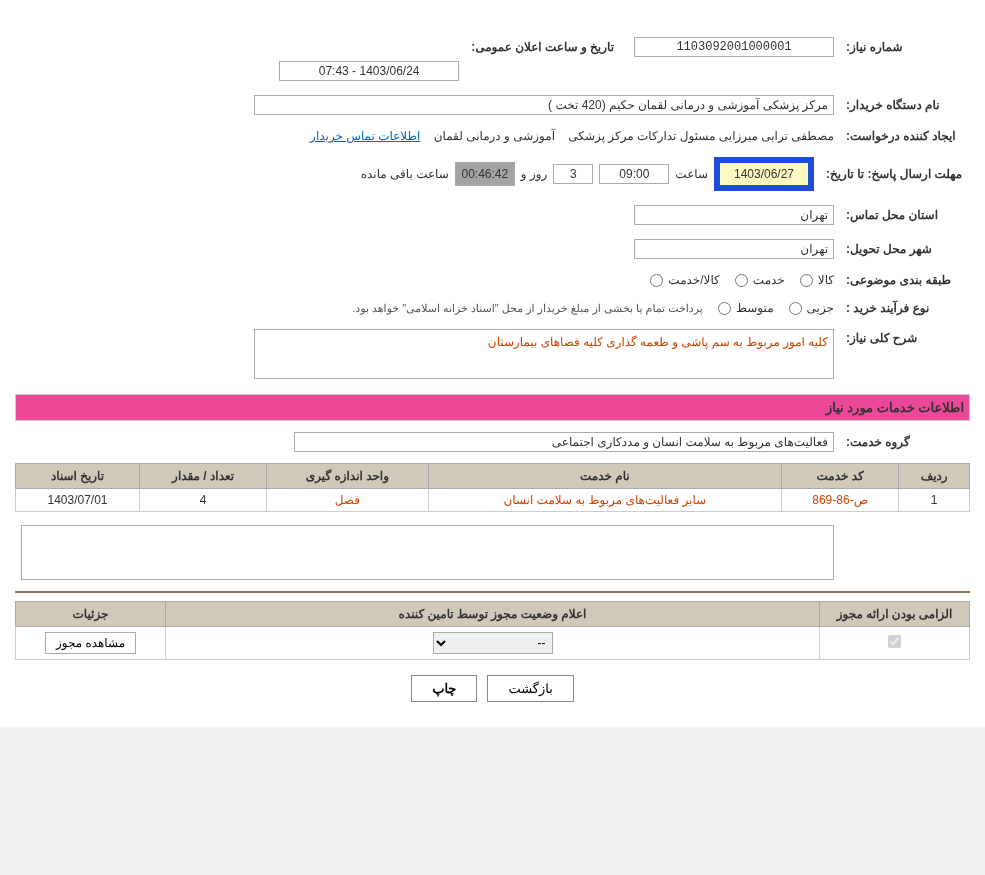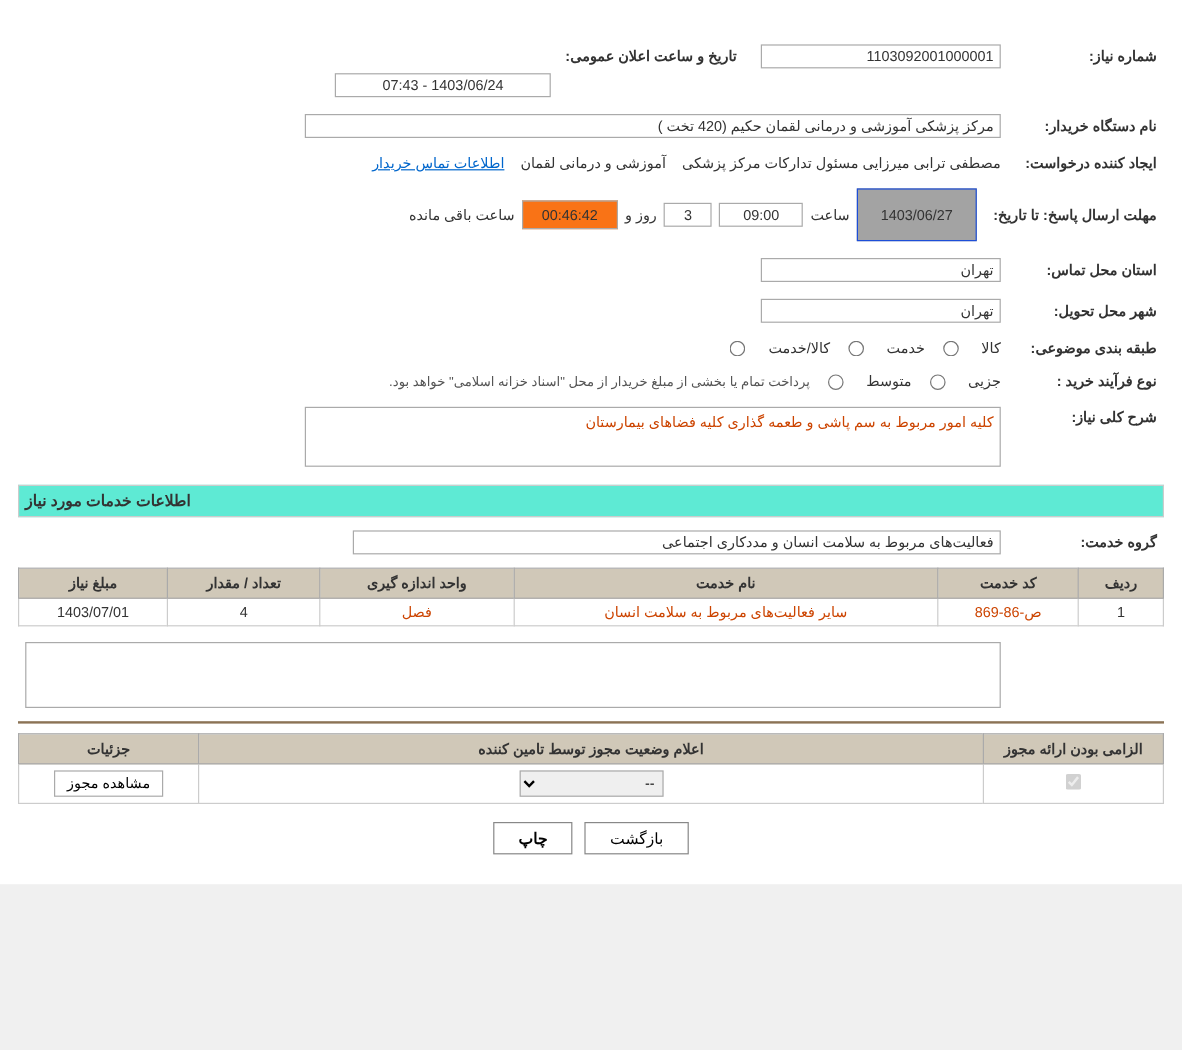--- a/index.html
+++ b/index.html
@@ -13,39 +13,39 @@
     .page-wrapper {
       max-width: 985px;
       margin: 0 auto;
       background: #fff;
     }
     .content-area {
       padding: 10px 15px;
       background: #fff;
     }
     .section-header {
-      background: #5eead4;
+      background: #ec4899;
       border: 1px solid #ccc;
-      text-align: left;
+      text-align: right;
       padding: 5px;
       font-weight: bold;
       font-size: 13px;
       margin-bottom: 8px;
     }
     .info-table {
       width: 100%;
       border-collapse: collapse;
       margin-bottom: 8px;
     }
     .info-table td {
       padding: 3px 6px;
       vertical-align: middle;
     }
     .label-cell {
-      text-align: right;
+      text-align: left;
       font-weight: bold;
       white-space: nowrap;
       width: 130px;
       color: #333;
     }
     .value-cell {
       text-align: right;
     }
     .input-box {
       border: 1px solid #aaa;
@@ -70,21 +70,21 @@
     }
     .radio-group {
       display: flex;
       gap: 15px;
       direction: rtl;
       align-items: center;
     }
     .radio-item {
       display: flex;
       align-items: center;
-      gap: 19px;
+      gap: 5px;
     }
     .service-table {
       width: 100%;
       border-collapse: collapse;
       border: 1px solid #ccc;
     }
     .service-table th {
       background: #d0c8b8;
       border: 1px solid #aaa;
       padding: 5px 8px;
@@ -173,42 +173,42 @@
       text-align: right;
       color: #cc4400;
       font-size: 12px;
     }
     .buyer-desc-area {
       border: 1px solid #aaa;
       min-height: 55px;
       width: 100%;
     }
     .date-field {
-      border: 1px solid #1d4ed8;
-      padding: 14px 5px;
+      border: 6px solid #1d4ed8;
+      padding: 4px 5px;
       width: 100px;
-      background: #a3a3a3;
+      background: #fef9c3;
     }
     .time-field {
       border: 1px solid #aaa;
       padding: 2px 5px;
       width: 70px;
       background: #fff;
     }
     .days-field {
       border: 1px solid #aaa;
       padding: 2px 5px;
       width: 40px;
       background: #fff;
     }
     .countdown-field {
       border: 1px solid #aaa;
       padding: 4px 5px;
-      width: 80px;
-      background: #f97316;
+      width: 60px;
+      background: #a3a3a3;
     }
     .small-label {
       font-size: 12px;
     }
     .header-bar {
       background: linear-gradient(to bottom, #a09070, #8B7355);
       color: #fff;
       text-align: center;
       padding: 9px 0;
       font-size: 15px;
@@ -222,21 +222,21 @@
 <div class="page-wrapper content-relative">
 
 
   <div class="content-area">
 
     <table class="info-table">
       <tbody>
           <tr>
         <td class="label-cell">شماره نیاز:</td>
         <td class="value-cell" style="width:220px;">
-          <span class="input-box input-medium" style="width:200px; text-align:right; font-family:Liberation Sans, sans-serif;">1103092001000001</span>
+          <span class="input-box input-medium" style="width:200px; text-align:center; font-family:Liberation Mono, monospace;">1103092001000001</span>
         </td>
         <td class="label-cell" style="text-align:left;">تاریخ و ساعت اعلان عمومی:</td>
         <td class="value-cell">
           <span class="input-box" style="width:180px; text-align:center;margin-top:48px;">1403/06/24 - 07:43</span>
         </td>
       </tr>
     </tbody>
       </table>
 
     <table class="info-table">
@@ -378,21 +378,21 @@
       </table>
 
     <table class="service-table" style="margin-bottom:10px;">
       <thead>
         <tr>
           <th>ردیف</th>
           <th>کد خدمت</th>
           <th>نام خدمت</th>
           <th>واحد اندازه گیری</th>
           <th>تعداد / مقدار</th>
-          <th>مبلغ نیاز</th>
+          <th>تاریخ اسناد</th>
         </tr>
       </thead>
       <tbody id="service-table-body">
       <tr>
     <td>1</td>
     <td style="color:#cc4400;">ص-86-869</td>
     <td style="color:#cc4400;">سایر فعالیت‌های مربوط به سلامت انسان</td>
     <td style="color:#cc4400;">فصل</td>
     <td>4</td>
     <td>1403/07/01</td>

